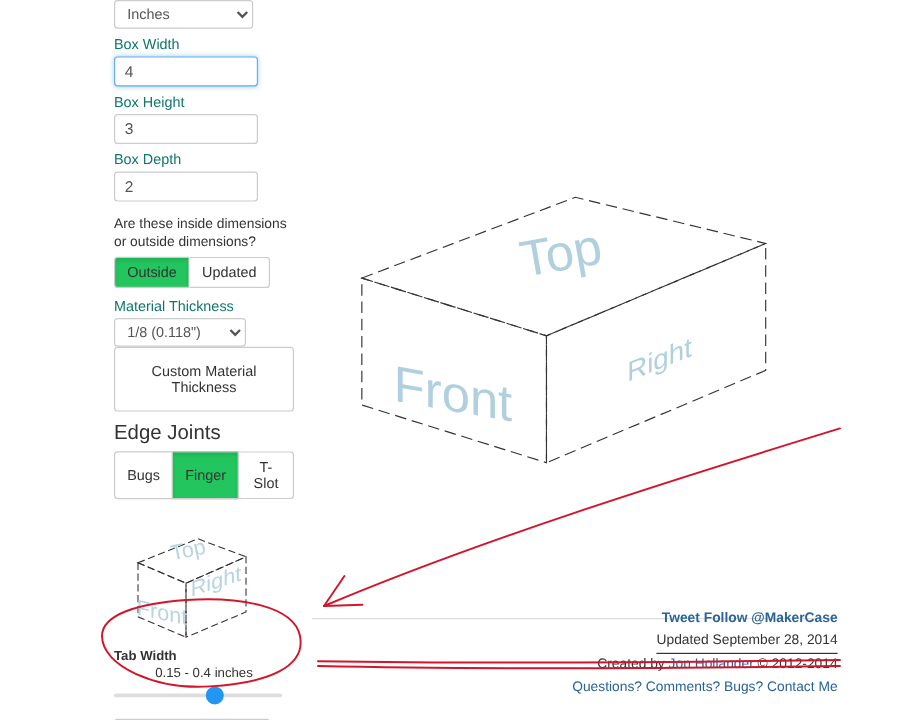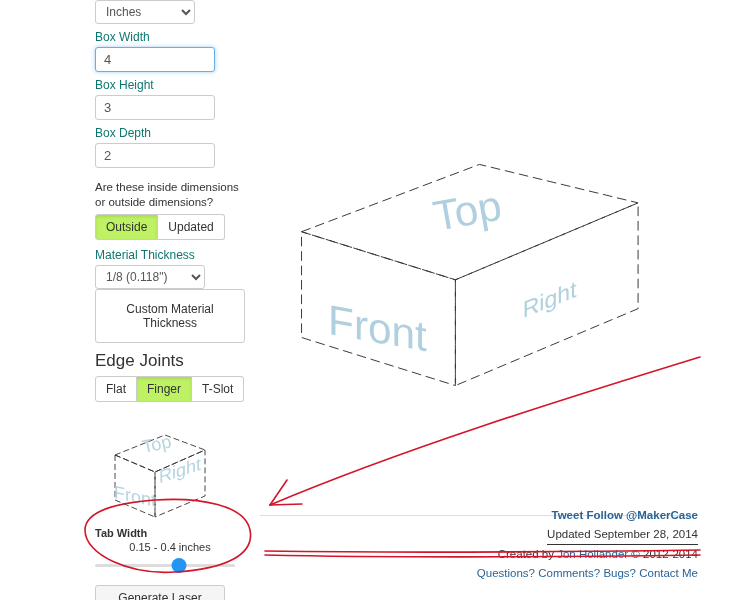--- a/index.html
+++ b/index.html
@@ -35,21 +35,21 @@
     border-radius: 3px;
     background: #fff;
     color: #555;
   }
   input.focused {
     border-color: #66afe9;
     box-shadow: 0 0 4px rgba(102,175,233,.6);
     outline: none;
   }
   select {
-    width: 100px;
+    width: 116px;
     padding: 3px 6px;
     font-size: 12px;
     border: 1px solid #ccc;
     border-radius: 3px;
     background: #fff;
     color: #555;
   }
   select.wider { width: 110px; }
   .small-text {
     font-size: 11.5px;
@@ -64,21 +64,21 @@
     font-size: 12px;
     border: 1px solid #ccc;
     background: #fff;
     color: #333;
     cursor: pointer;
   }
   .btn-group .btn:first-child { border-radius: 3px 0 0 3px; }
   .btn-group .btn:last-child { border-radius: 0 3px 3px 0; }
   .btn-group .btn + .btn { border-left: none; }
   .btn.active {
-    background: #bef264;
+    background: #22c55e;
     box-shadow: inset 0 2px 3px rgba(0,0,0,.1);
   }
   .btn-single {
     padding: 12px 10px;
     font-size: 12px;
     border: 1px solid #ccc;
     border-radius: 3px;
     background: #fff;
     color: #333;
     cursor: pointer;
@@ -225,21 +225,21 @@
   </div>
 
   <label class="field-label">Material Thickness</label>
   <select class="wider">
     <option>1/8 (0.118")</option>
   </select>
   <button class="btn-single">Custom Material Thickness</button>
 
   <div class="section-heading">Edge Joints</div>
   <div class="btn-group">
-    <button class="btn">Flat</button>
+    <button class="btn">Bugs</button>
     <button class="btn active">Finger</button>
     <button class="btn">T-Slot</button>
   </div>
 
   <div class="thumb-box">
     <svg viewBox="0 0 130 115">
       <g fill="none" stroke="#333" stroke-width="0.9" stroke-dasharray="6 3">
         <polygon points="20,45 70,25 110,40 60,62"></polygon>
         <polygon points="20,45 60,62 60,107 20,90"></polygon>
         <polygon points="60,62 110,40 110,86 60,107"></polygon>

